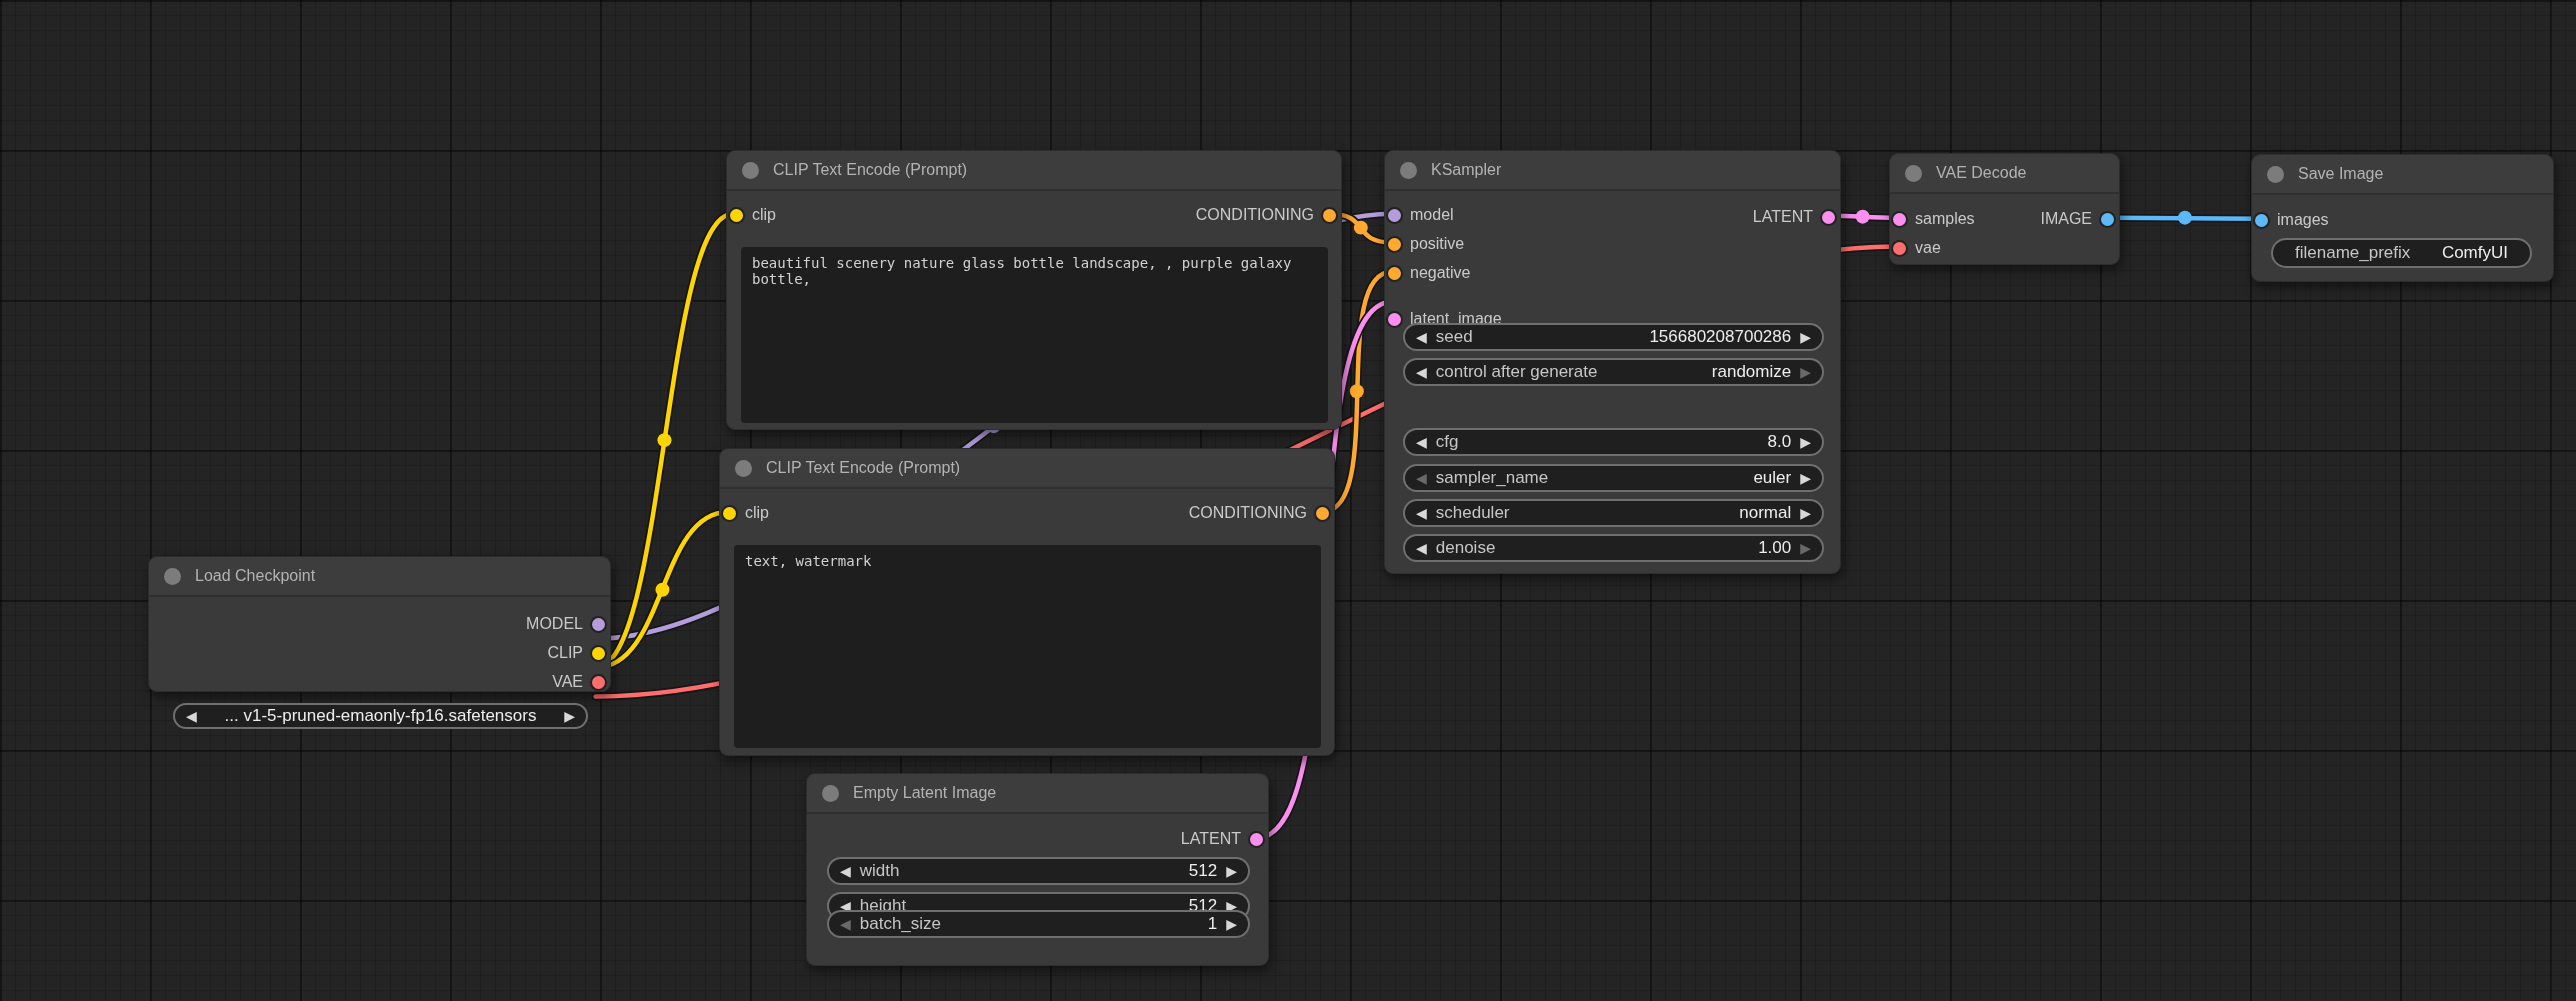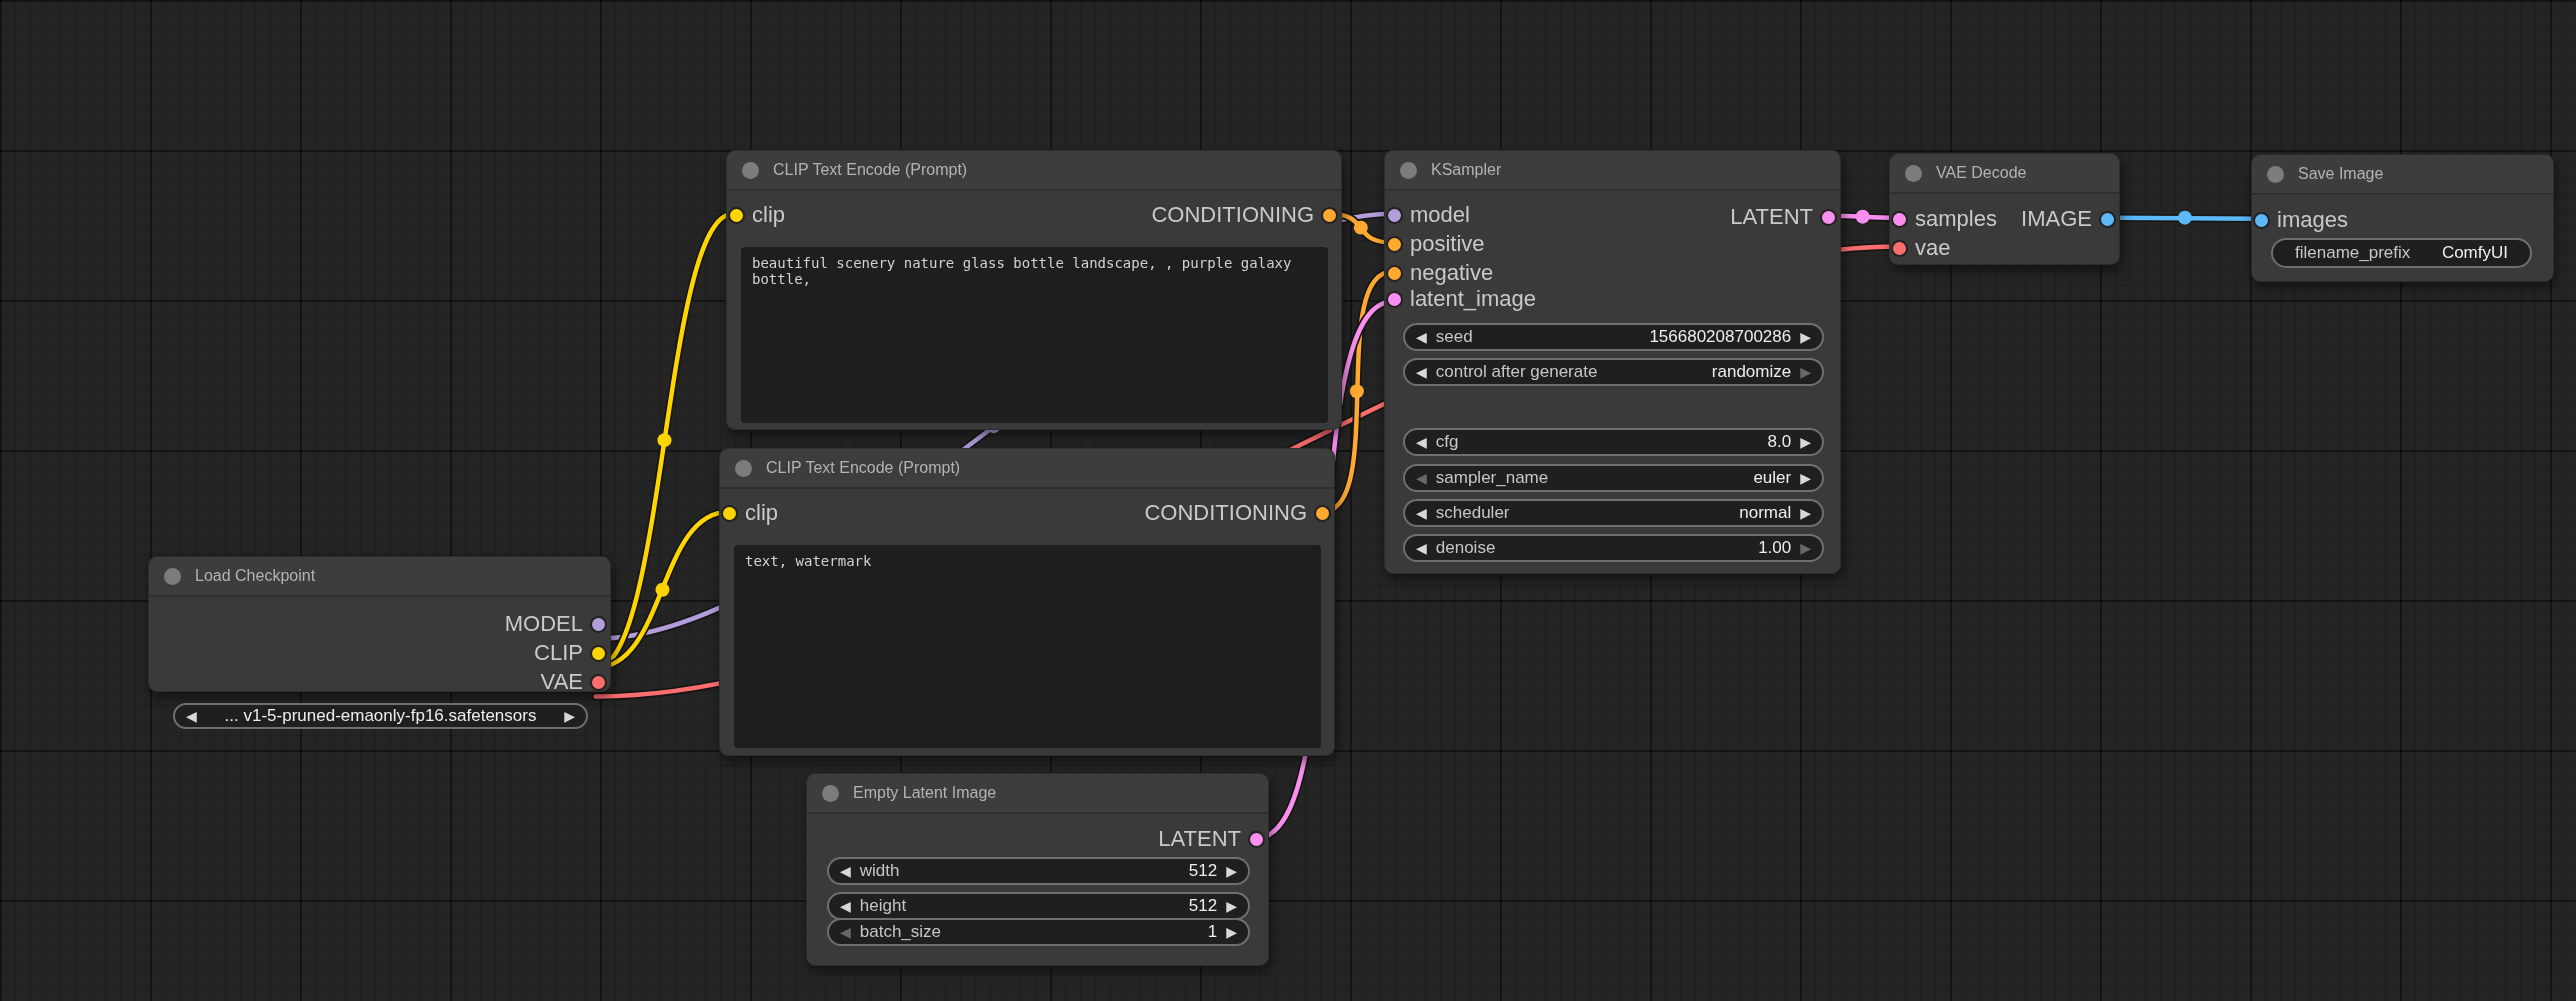--- a/index.html
+++ b/index.html
@@ -21,21 +21,21 @@
 
   .node{position:absolute;z-index:2;background:#3a3a3a;border:1px solid #2d2d2d;
         border-radius:9px;box-shadow:2px 5px 12px rgba(0,0,0,.5)}
   .nheader{position:absolute;left:0;top:0;right:0;height:40px;
         border-bottom:2px solid #2f2f2f;display:flex;align-items:center;gap:14px;
         padding-left:15px;border-radius:9px 9px 0 0;background:#3d3d3d}
   .tdot{width:17px;height:17px;border-radius:50%;background:#7c7c7c;flex:none}
   .ntitle{font-size:16px;color:#b3b3b3;white-space:nowrap}
 
   .row{position:absolute;height:28px;display:flex;align-items:center;gap:9px;
-       color:#cacaca;font-size:22px;white-space:nowrap}
+       color:#cacaca;font-size:16px;white-space:nowrap}
   .row.in{left:3px}
   .row.out{right:5px}
   .pdot{width:13px;height:13px;border-radius:50%;box-shadow:0 0 0 2px rgba(18,18,18,.6);flex:none}
 
   .pill{position:absolute;height:28px;background:#1f1f1f;border:2px solid #6f6f6f;
         border-radius:15px;display:flex;align-items:center;font-size:17px;
         color:#c6c6c6;padding:4px 11px;gap:9px;white-space:nowrap}
   .pill .wval{margin-left:auto;color:#ededed}
   .pill.center .wval{margin:18px auto;color:#ededed}
   .pill.plain{padding:0 22px}
@@ -162,21 +162,21 @@
       <span>width</span>
       <span class="wval">512</span>
       <span class="arr arr-r"></span>
     </div>
     <div class="pill" style="left:20px;top:118px;width:423px">
       <span class="arr arr-l"></span>
       <span>height</span>
       <span class="wval">512</span>
       <span class="arr arr-r"></span>
     </div>
-    <div class="pill" style="left:20px;top:144px;width:423px">
+    <div class="pill" style="left:20px;top:136px;width:423px">
       <span class="arr arr-l dim"></span>
       <span>batch_size</span>
       <span class="wval">1</span>
       <span class="arr arr-r"></span>
     </div>
   </div>
 
   <div class="node" style="left:1384px;top:150px;width:457px;height:424px">
     <div class="nheader">
       <span class="tdot"></span>
@@ -187,21 +187,21 @@
       <span>model</span>
     </div>
     <div class="row in" style="top:79px">
       <span class="pdot" style="background-color: rgb(255, 169, 49);"></span>
       <span>positive</span>
     </div>
     <div class="row in" style="top:108px">
       <span class="pdot" style="background-color: rgb(255, 169, 49);"></span>
       <span>negative</span>
     </div>
-    <div class="row in" style="top:134px">
+    <div class="row in" style="top:154px">
       <span class="pdot" style="background-color: rgb(250, 143, 239);"></span>
       <span>latent_image</span>
     </div>
     <div class="row out" style="top:52px">
       <span>LATENT</span>
       <span class="pdot" style="background-color: rgb(250, 143, 239);"></span>
     </div>
     <div class="pill" style="left:18px;top:172px;width:421px">
       <span class="arr arr-l"></span>
       <span>seed</span>

